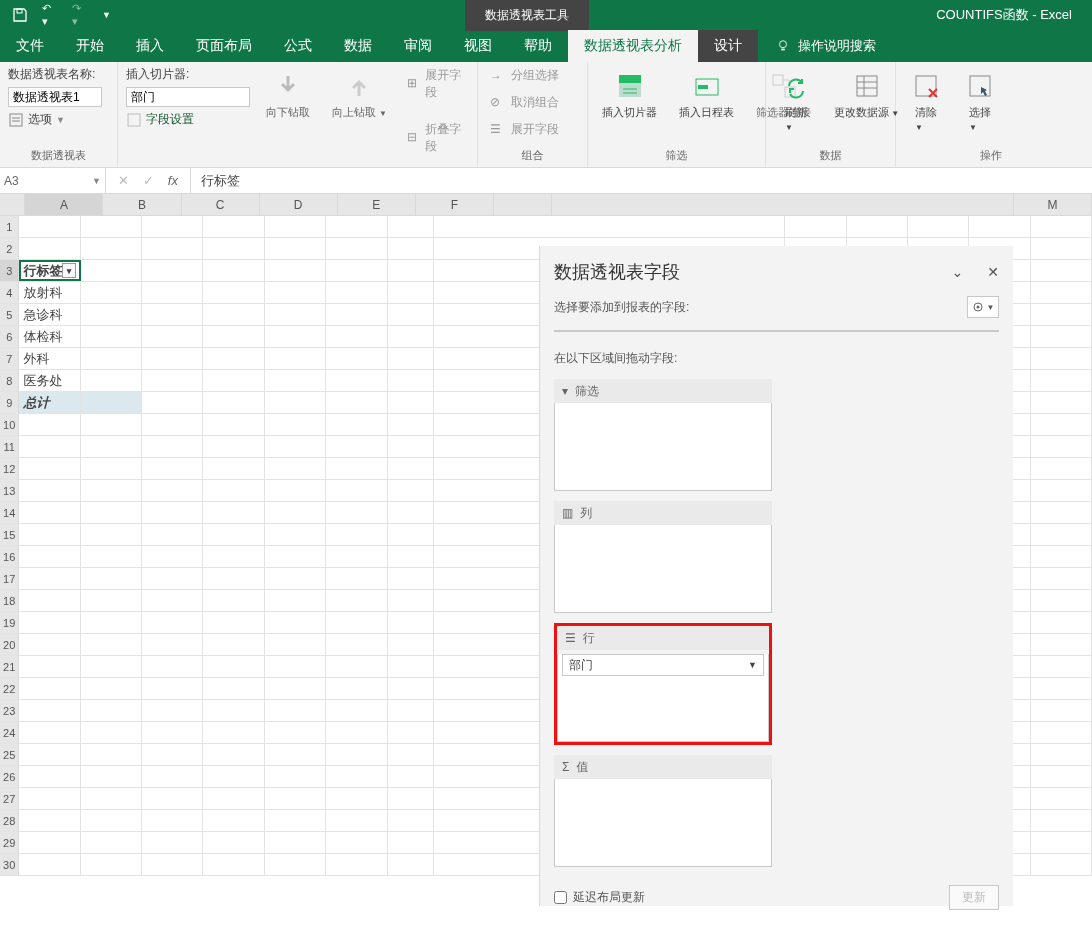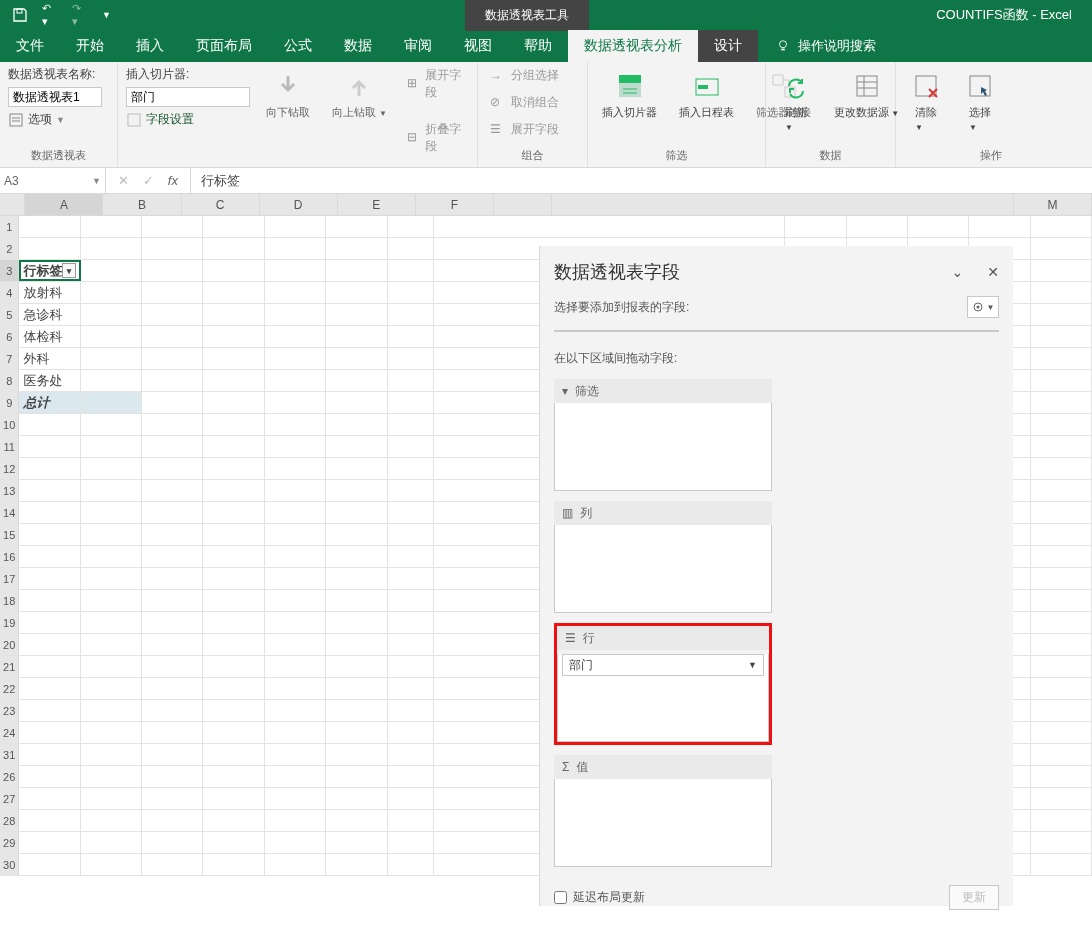--- a/index.html
+++ b/index.html
@@ -709,21 +709,21 @@
         <div class="cell" style="width: 80px;"></div>
         <div class="cell" style="width: 60px;"></div>
         <div class="cell" style="width: 473px;"></div>
         <div class="cell" style="width: 80px;"></div>
         <div class="cell" style="width: 80px;"></div>
         <div class="cell" style="width: 80px;"></div>
         <div class="cell" style="width: 80px;"></div>
         <div class="cell" style="width: 80px;"></div>
       </div>
       <div class="row">
-        <div class="rh">31</div>
+        <div class="rh">25</div>
         <div class="cell" style="width: 80px;"></div>
         <div class="cell" style="width: 80px;"></div>
         <div class="cell" style="width: 80px;"></div>
         <div class="cell" style="width: 80px;"></div>
         <div class="cell" style="width: 80px;"></div>
         <div class="cell" style="width: 80px;"></div>
         <div class="cell" style="width: 60px;"></div>
         <div class="cell" style="width: 473px;"></div>
         <div class="cell" style="width: 80px;"></div>
         <div class="cell" style="width: 80px;"></div>

